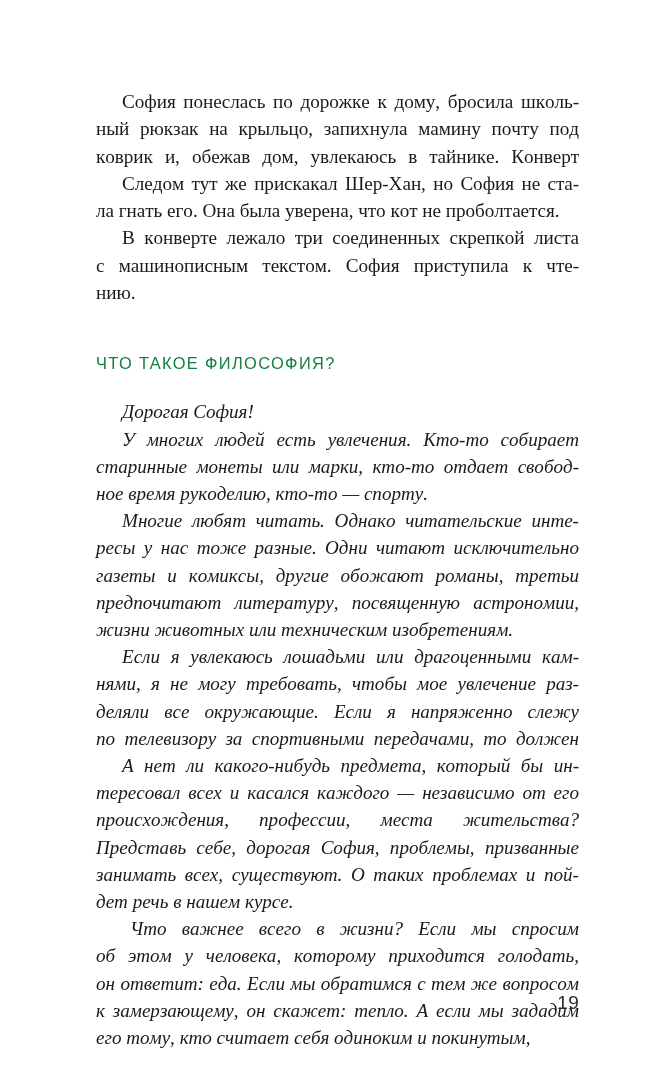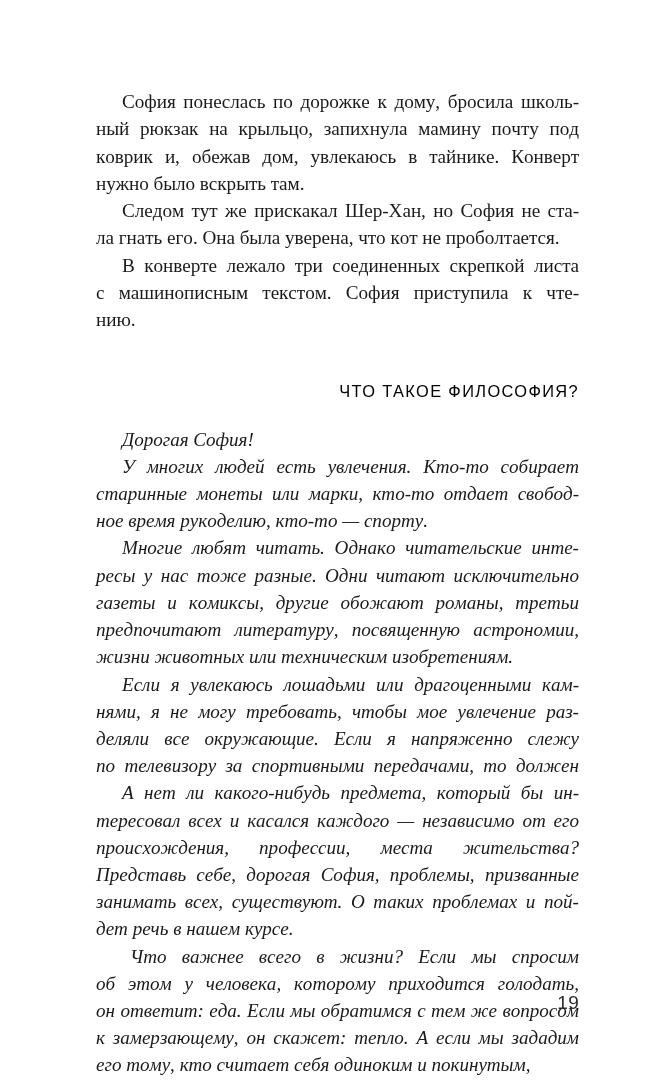--- a/index.html
+++ b/index.html
@@ -55,26 +55,26 @@
   .roman .line {
     font-family: "Liberation Serif", "DejaVu Serif", serif;
     font-style: normal;
     font-size: 19.2px;
     line-height: 27.3px;
     letter-spacing: -0.05px;
   }
 
   
   .section-heading {
-    text-align: right;
+    text-align: left;
     font-family: "Liberation Sans", "DejaVu Sans", sans-serif;
     font-size: 16.4px;
     font-weight: 400;
     letter-spacing: 1.35px;
-    color: #000000;
+    color: #15803d;
     margin: 0;
     padding: 0;
   }
 
   
   .italic .line {
     font-family: "Liberation Serif", "DejaVu Serif", serif;
     font-style: italic;
     font-size: 19.1px;
     line-height: 27.2px;
@@ -103,21 +103,20 @@
 
 <div id="page">
 
   <div id="text-block">
 
     <div class="roman" id="narrative-section">
         <div class="para">
           <div class="line"><span style="display: inline-block; width: 26px;"></span><span class="w">София</span> <span class="w">понеслась</span> <span class="w">по</span> <span class="w">дорожке</span> <span class="w">к</span> <span class="w">дому,</span> <span class="w">бросила</span> <span class="w">школь-</span></div>
           <div class="line"><span class="w">ный</span> <span class="w">рюкзак</span> <span class="w">на</span> <span class="w">крыльцо,</span> <span class="w">запихнула</span> <span class="w">мамину</span> <span class="w">почту</span> <span class="w">под</span></div>
           <div class="line"><span class="w">коврик</span> <span class="w">и,</span> <span class="w">обежав</span> <span class="w">дом,</span> <span class="w">увлекаюсь</span> <span class="w">в</span> <span class="w">тайнике.</span> <span class="w">Конверт</span></div>
-          <div class="line last"><span class="w">нужно</span> <span class="w">было</span> <span class="w">вскрыть</span> <span class="w">там.</span></div>
         </div>
         <div class="para">
           <div class="line"><span style="display: inline-block; width: 26px;"></span><span class="w">Следом</span> <span class="w">тут</span> <span class="w">же</span> <span class="w">прискакал</span> <span class="w">Шер-Хан,</span> <span class="w">но</span> <span class="w">София</span> <span class="w">не</span> <span class="w">ста-</span></div>
           <div class="line last"><span class="w">ла</span> <span class="w">гнать</span> <span class="w">его.</span> <span class="w">Она</span> <span class="w">была</span> <span class="w">уверена,</span> <span class="w">что</span> <span class="w">кот</span> <span class="w">не</span> <span class="w">проболтается.</span></div>
         </div>
         <div class="para">
           <div class="line"><span style="display: inline-block; width: 26px;"></span><span class="w">В</span> <span class="w">конверте</span> <span class="w">лежало</span> <span class="w">три</span> <span class="w">соединенных</span> <span class="w">скрепкой</span> <span class="w">листа</span></div>
           <div class="line"><span class="w">с</span> <span class="w">машинописным</span> <span class="w">текстом.</span> <span class="w">София</span> <span class="w">приступила</span> <span class="w">к</span> <span class="w">чте-</span></div>
           <div class="line last"><span class="w">нию.</span></div>
         </div>

